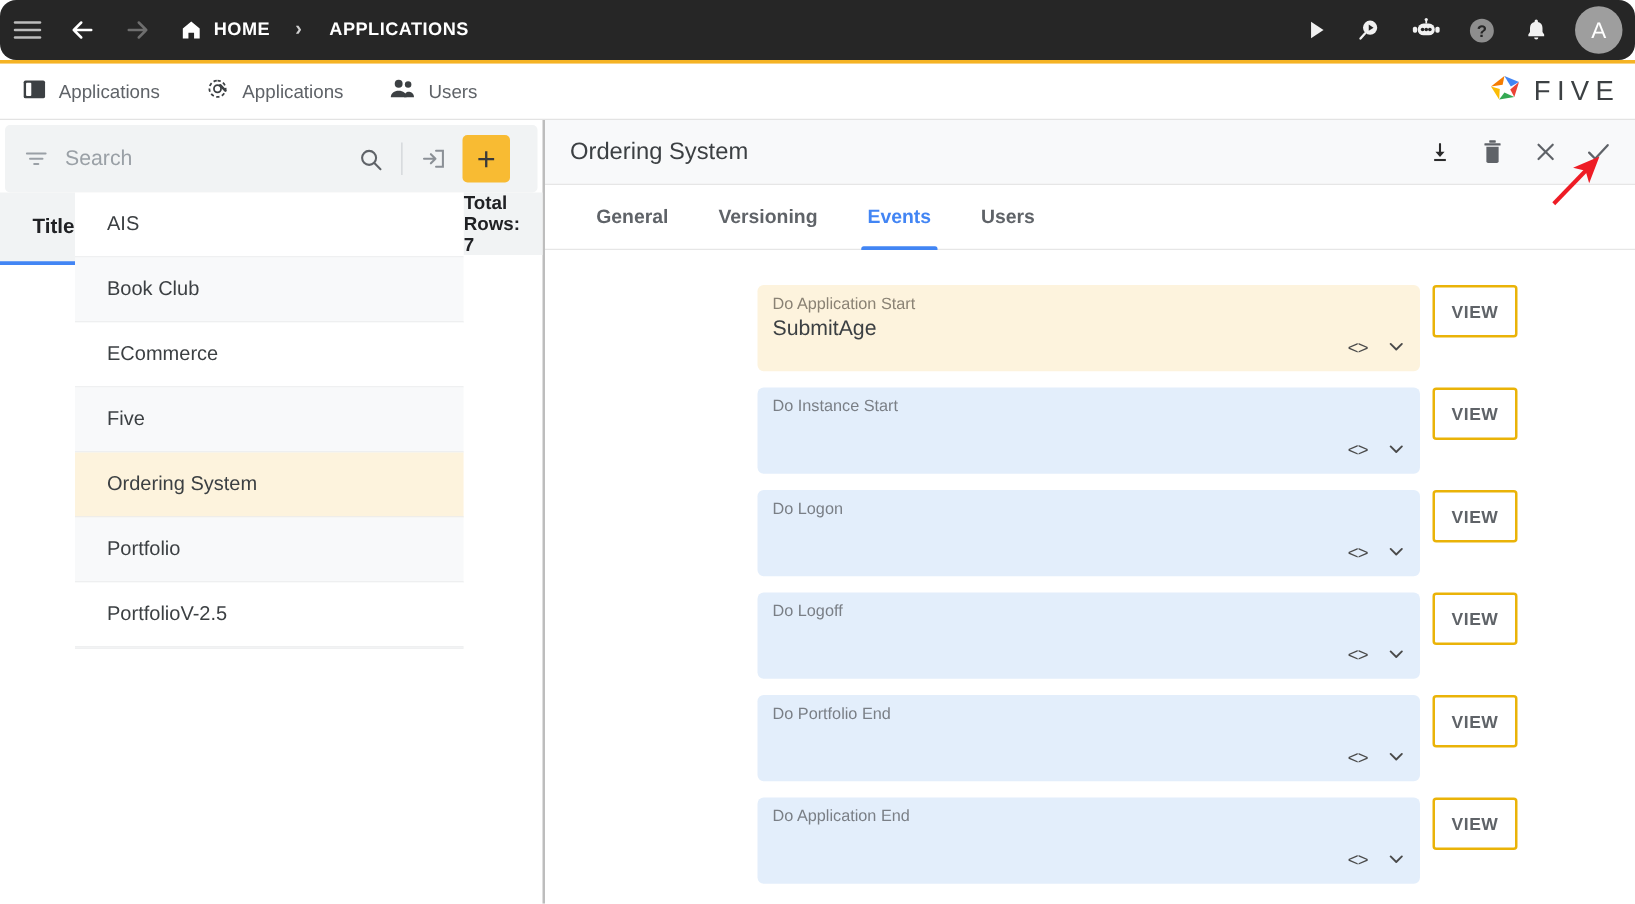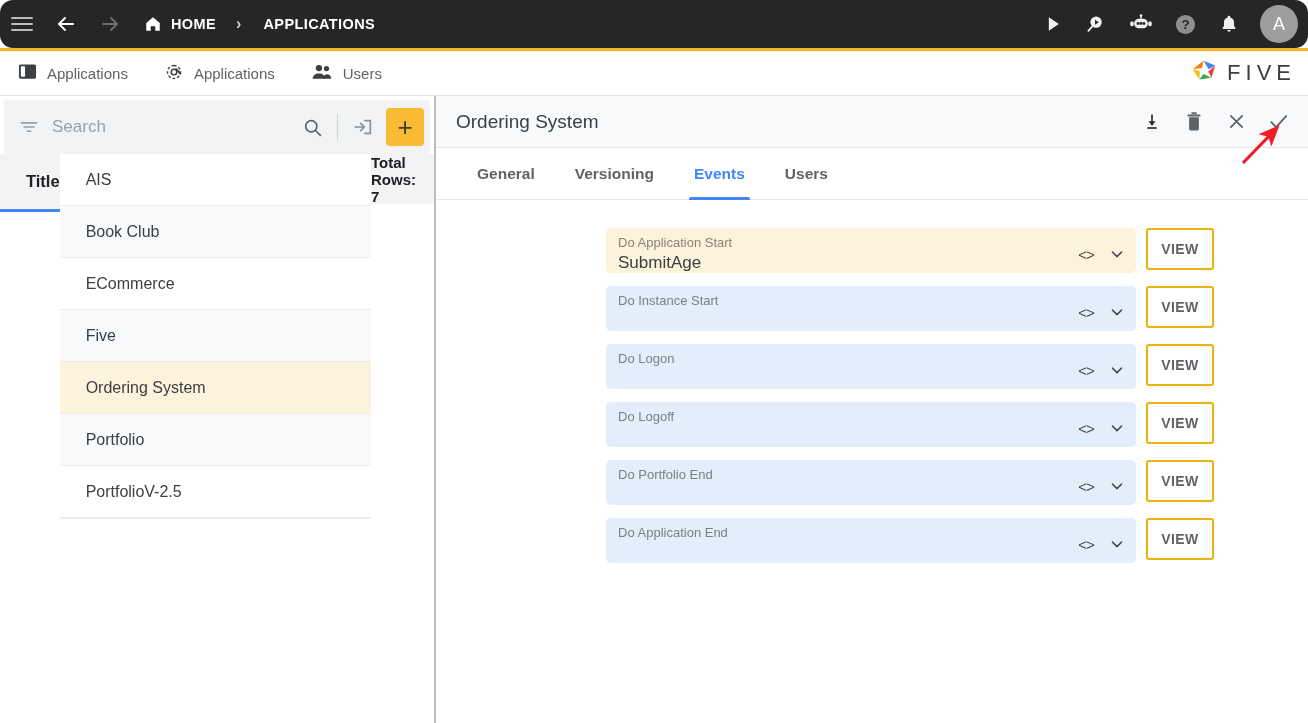--- a/index.html
+++ b/index.html
@@ -65,21 +65,21 @@
   
   .body { flex: 1 1 auto; display: flex; min-height: 0; }
 
   
   .left {
     width: 436px; flex: 0 0 436px; display: flex; flex-direction: column;
     border-right: 2px solid #bdbdbd; background: #ffffff;
   }
   .searchbar {
     height: 54px; flex: 0 0 54px; display: flex; align-items: center;
-    background: #f1f3f4; margin: 4px 4px 0 4px; border-radius: 4px; padding: 0 6px 0 12px;
+    background: #f1f3f4; margin: 4px 4px 0 4px; border-radius: 4px; padding: 0 22px 0 12px;
   }
   .filter-icon { width: 26px; display: flex; align-items: center; justify-content: center; }
   .search-input {
     flex: 1 1 auto; border: none; outline: none; background: transparent;
     font-family: "Liberation Sans", sans-serif; font-size: 17px; color: #3c4043;
     padding-left: 10px;
   }
   .search-input::placeholder { color: #9aa0a6; }
   .search-go { width: 34px; display: flex; align-items: center; justify-content: center; }
   .vdiv { width: 1px; height: 26px; background: #d0d3d6; margin: 0 8px; }
@@ -126,21 +126,21 @@
     font-size: 15.5px; color: #5f6368; font-weight: bold; white-space: nowrap;
   }
   .tab.active { color: #4285f4; }
   .tab.active::after {
     content: ""; position: absolute; left: 12px; right: 12px; bottom: 0;
     height: 3px; background: #4285f4; border-radius: 2px 2px 0 0;
   }
   .events-area { flex: 1 1 auto; padding: 28px 0 0 0; overflow: hidden; }
   .event-row { display: flex; align-items: flex-start; margin: 0 0 13px 170px; }
   .event-field {
-    width: 530px; height: 45px; border-radius: 5px; position: relative;
+    width: 530px; height: 69px; border-radius: 5px; position: relative;
     background: #e3eefb; padding: 7px 0 0 12px;
   }
   .event-field.filled { background: #fdf3dd; }
   .ef-label { font-size: 13px; color: #7a7f86; line-height: 16px; }
   .event-field.filled .ef-label { color: #8a8274; }
   .ef-value { font-size: 17px; color: #3c4043; line-height: 22px; margin-top: 1px; }
   .ef-icons { position: absolute; right: 10px; bottom: 6px; display: flex; align-items: center; gap: 14px; }
   .code-icon { font-size: 15px; color: #4a4a4a; font-family: "Liberation Mono", monospace; letter-spacing: -1px; }
   .view-btn {
     width: 68px; height: 42px; margin-left: 10px; border: 2px solid #eab308; border-radius: 3px;

